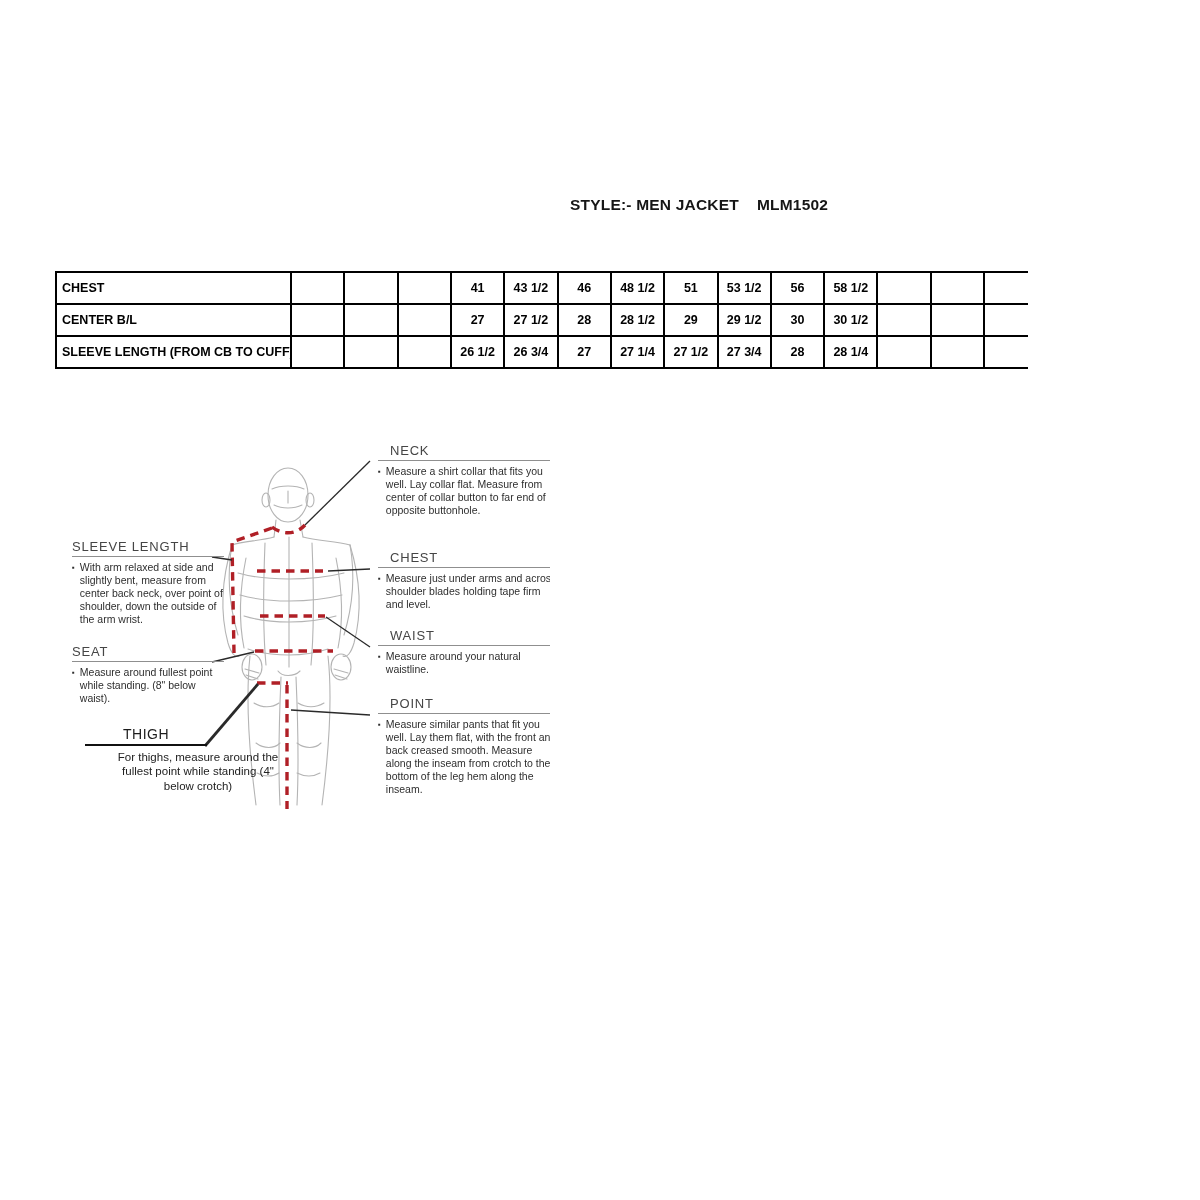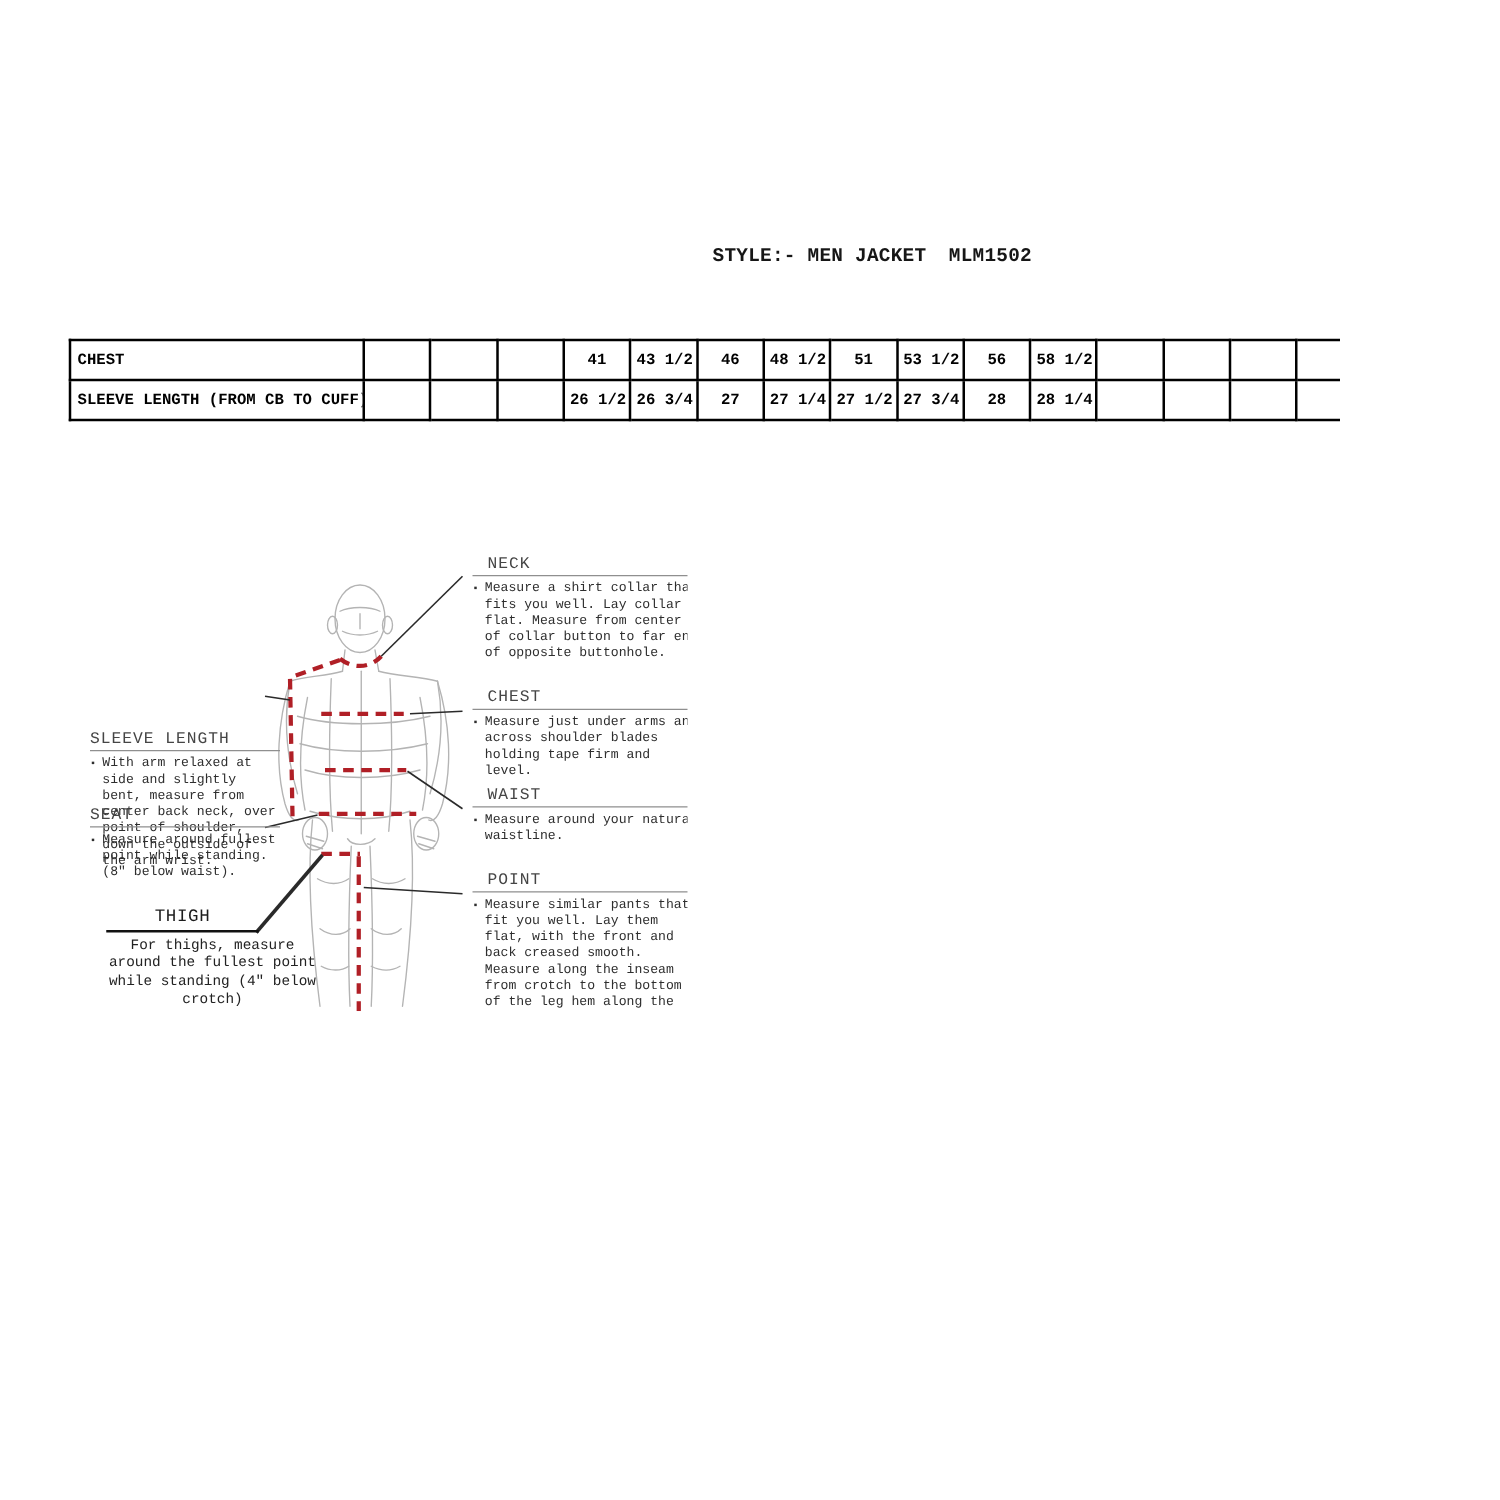--- a/index.html
+++ b/index.html
@@ -1,17 +1,17 @@
 <!DOCTYPE html>
 <html><head>
 <meta charset="utf-8">
 <style>
   html,body{margin:0;padding:0;background:#ffffff;}
   .page{position:relative;width:1028px;height:1200px;background:#ffffff;overflow:hidden;
-        font-family:Liberation Mono, monospace;color:#111;padding-left:44px;}
+        font-family:Liberation Sans, sans-serif;color:#111;}
 
   
   .title{position:absolute;top:196px;left:570px;display:flex;gap:18px;align-items:baseline;
          font-weight:bold;font-size:15.5px;color:#161616;letter-spacing:.2px;}
 
   
   .size-table-wrap{position:absolute;top:271px;left:55px;width:1090px;}
   table.size{border-collapse:collapse;table-layout:fixed;width:1090px;
              border:2.5px solid #000;font-size:12.5px;font-weight:600;color:#000;}
   table.size th, table.size td{border:2px solid #000;padding:0 4px;overflow:hidden;white-space:nowrap;}
@@ -31,21 +31,21 @@
   .gblock .ghead{font-size:13px;letter-spacing:.8px;color:#454545;font-weight:500;
                  border-bottom:1px solid #8f8f8f;padding-bottom:2px;height:14px;line-height:14px;}
   .gblock.right-col{left:306px;width:180px;margin-left:12px;}
   .gblock.right-col .ghead{padding-left:12px;}
   .gblock.left-col{left:12px;width:152px;}
   .gtext{margin-top:4px;display:flex;gap:5px;font-size:10.5px;line-height:1.24;color:#2e2e2e;}
   .gtext .bullet{font-size:8px;line-height:13px;flex:0 0 auto;}
   .gblock.thigh-block{left:25px;width:122px;}
   .gblock.thigh-block .ghead{font-size:14px;color:#1c1c1c;border-bottom:2.6px solid #111;
                              letter-spacing:.5px;padding-bottom:3px;}
-  .gblock.thigh-block .gtext{font-size:11.5px;width:170px;color:#222;}
+  .gblock.thigh-block .gtext{font-size:11.5px;width:170px;color:#222;margin-left:28px;}
 </style>
 </head>
 <body>
 
 <div class="page">
 
   <div class="title">
     <span>STYLE:- MEN JACKET</span>
     <span>MLM1502</span>
   </div>
@@ -62,20 +62,39 @@
         <td></td>
         <td></td>
         <td>41</td>
         <td>43 1/2</td>
         <td>46</td>
         <td>48 1/2</td>
         <td>51</td>
         <td>53 1/2</td>
         <td>56</td>
         <td>58 1/2</td>
+        <td></td>
+        <td></td>
+        <td></td>
+        <td></td>
+        <td></td>
+      </tr>
+      <tr>
+        <td class="rowlabel">CENTER B/L</td>
+        <td></td>
+        <td></td>
+        <td></td>
+        <td>27</td>
+        <td>27 1/2</td>
+        <td>28</td>
+        <td>28 1/2</td>
+        <td>29</td>
+        <td>29 1/2</td>
+        <td>30</td>
+        <td>30 1/2</td>
         <td></td>
         <td></td>
         <td></td>
         <td></td>
         <td></td>
       </tr>
       <tr>
         <td class="rowlabel">SLEEVE LENGTH (FROM CB TO CUFF)</td>
         <td></td>
         <td></td>
@@ -183,21 +202,21 @@
         </div>
     </div>
     <div class="gblock right-col" style="top:254px;">
       <div class="ghead">POINT</div>
       <div class="gtext">
           <span class="bullet">▪</span>
         <span>Measure similar pants that fit you well. Lay them flat, with the front and back creased smooth. Measure along the inseam from crotch to the bottom of the leg hem along the inseam.</span>
         </div>
     </div>
 
-    <div class="gblock left-col" style="top:97px;margin-top:44px;">
+    <div class="gblock left-col" style="top:97px;">
       <div class="ghead">SLEEVE LENGTH</div>
       <div class="gtext">
           <span class="bullet">▪</span>
         <span>With arm relaxed at side and slightly bent, measure from center back neck, over point of shoulder, down the outside of the arm wrist.</span>
         </div>
     </div>
     <div class="gblock left-col" style="top:202px;">
       <div class="ghead">SEAT</div>
       <div class="gtext">
           <span class="bullet">▪</span>

